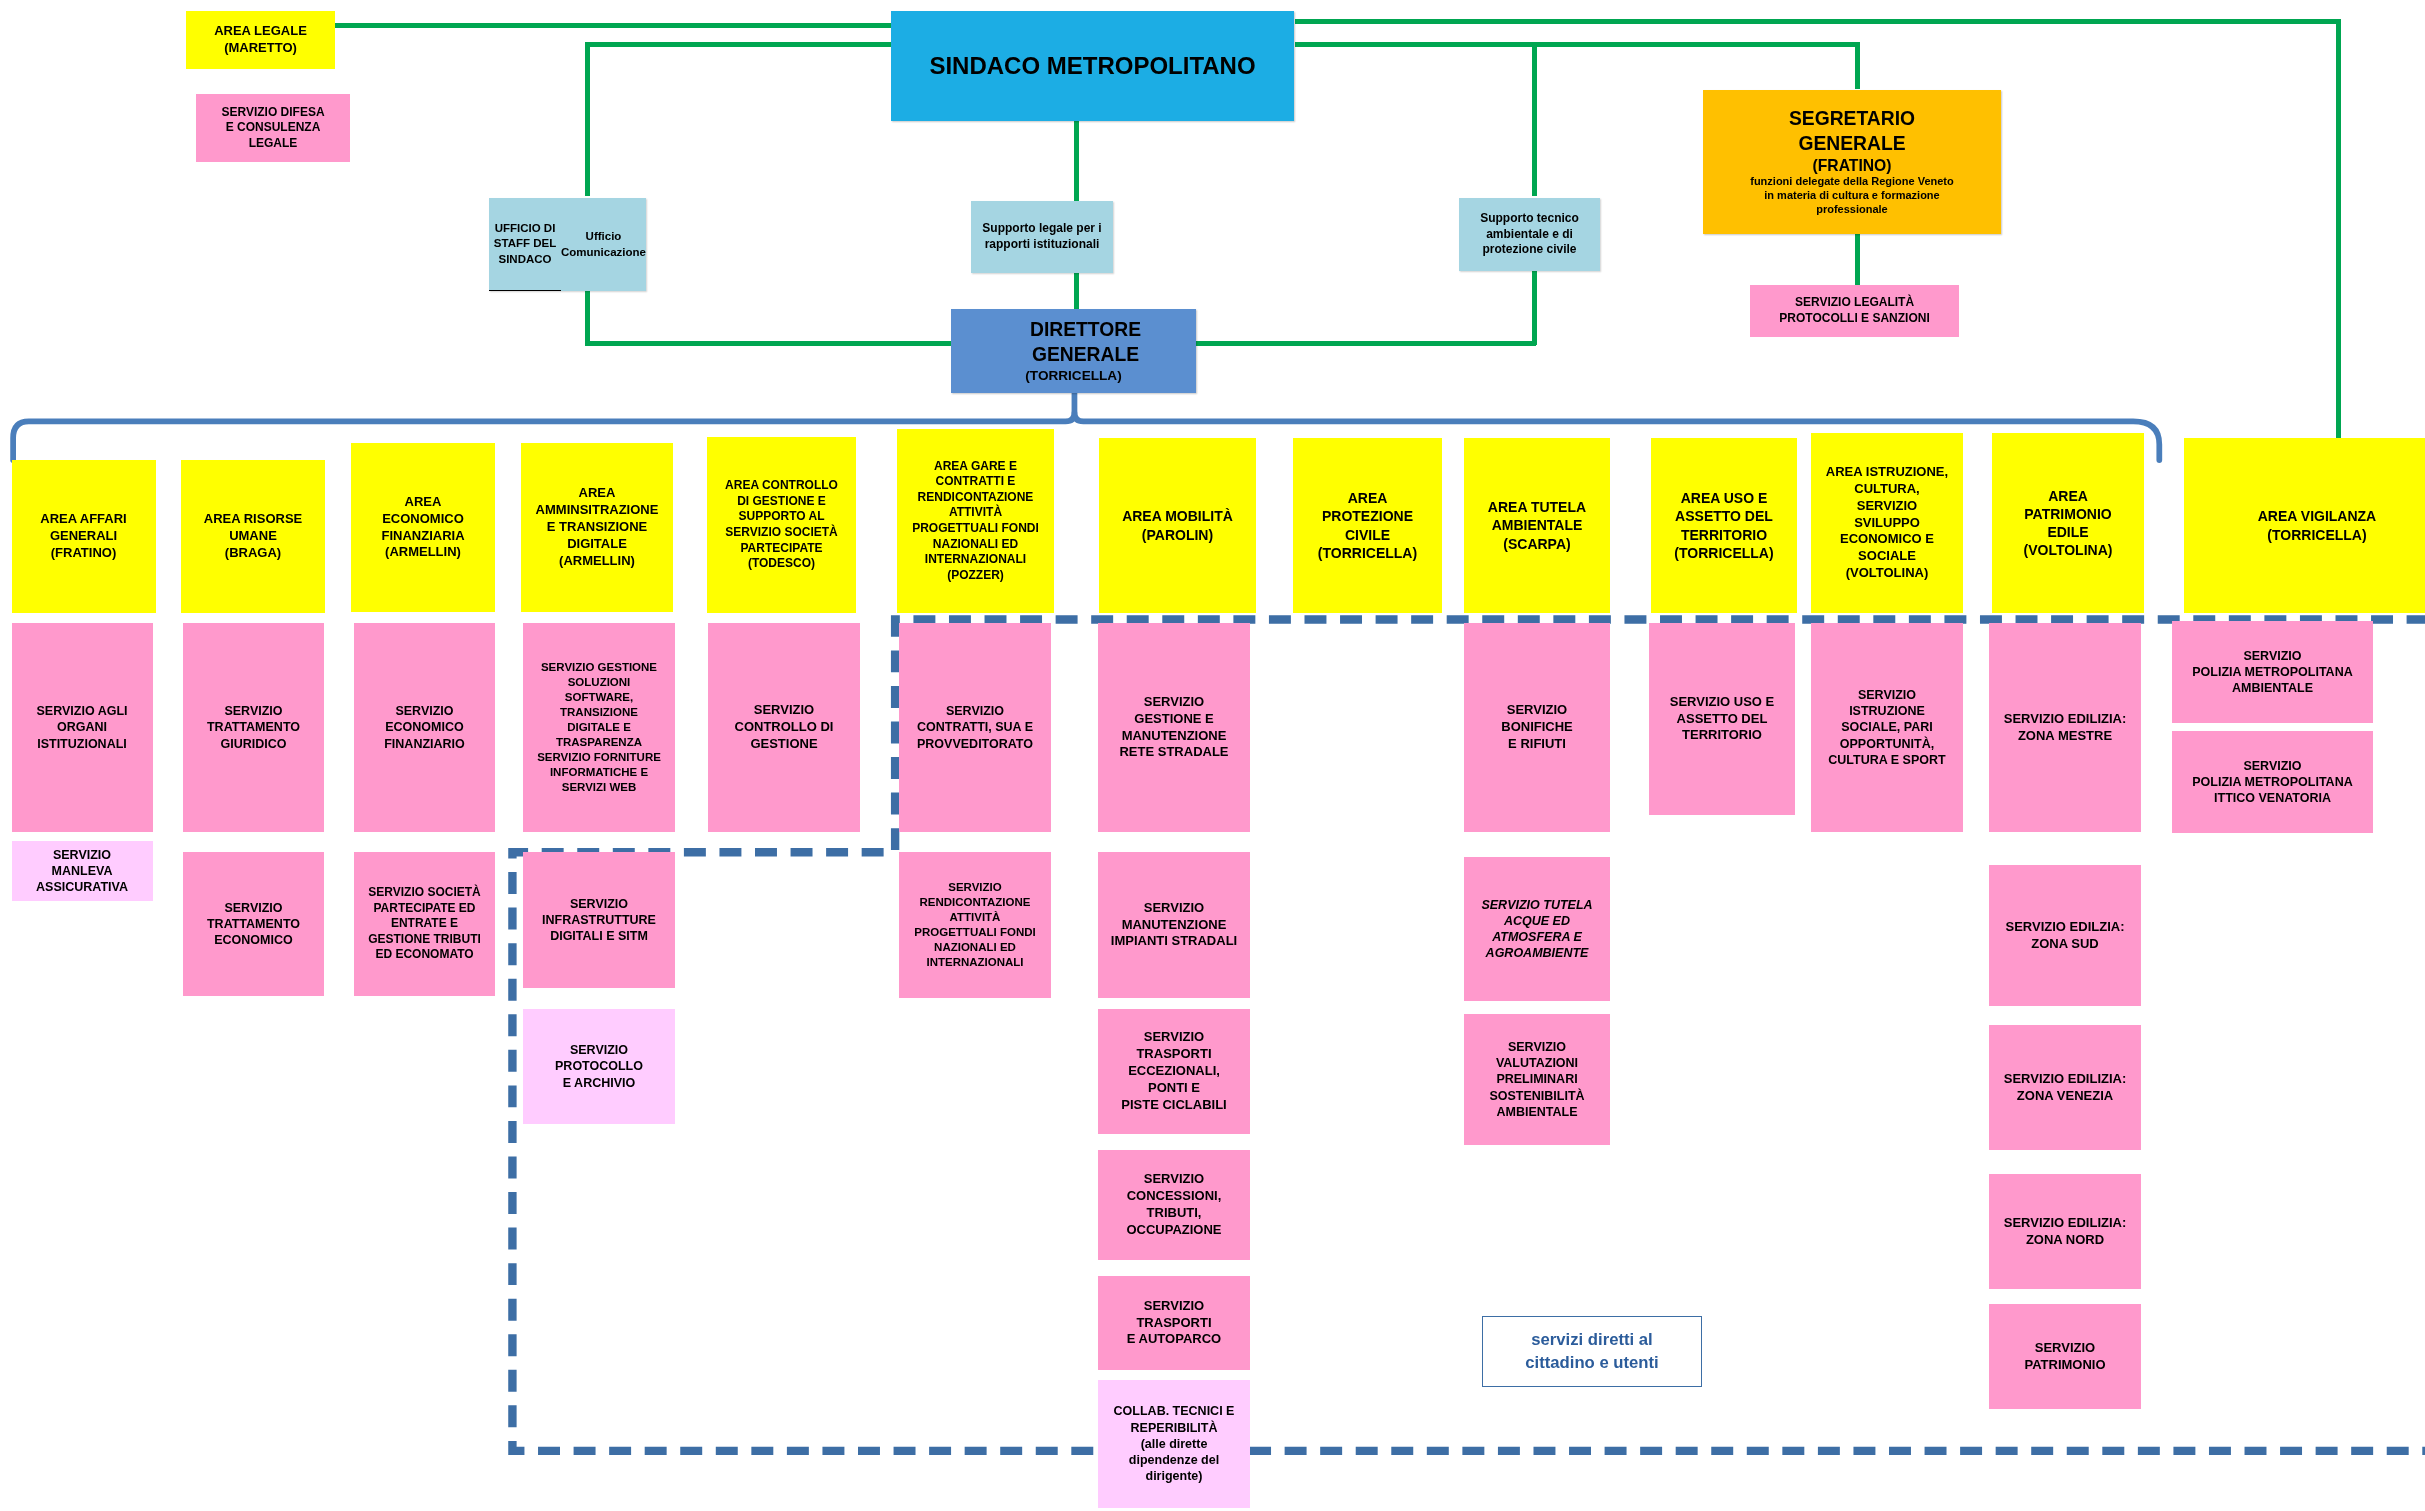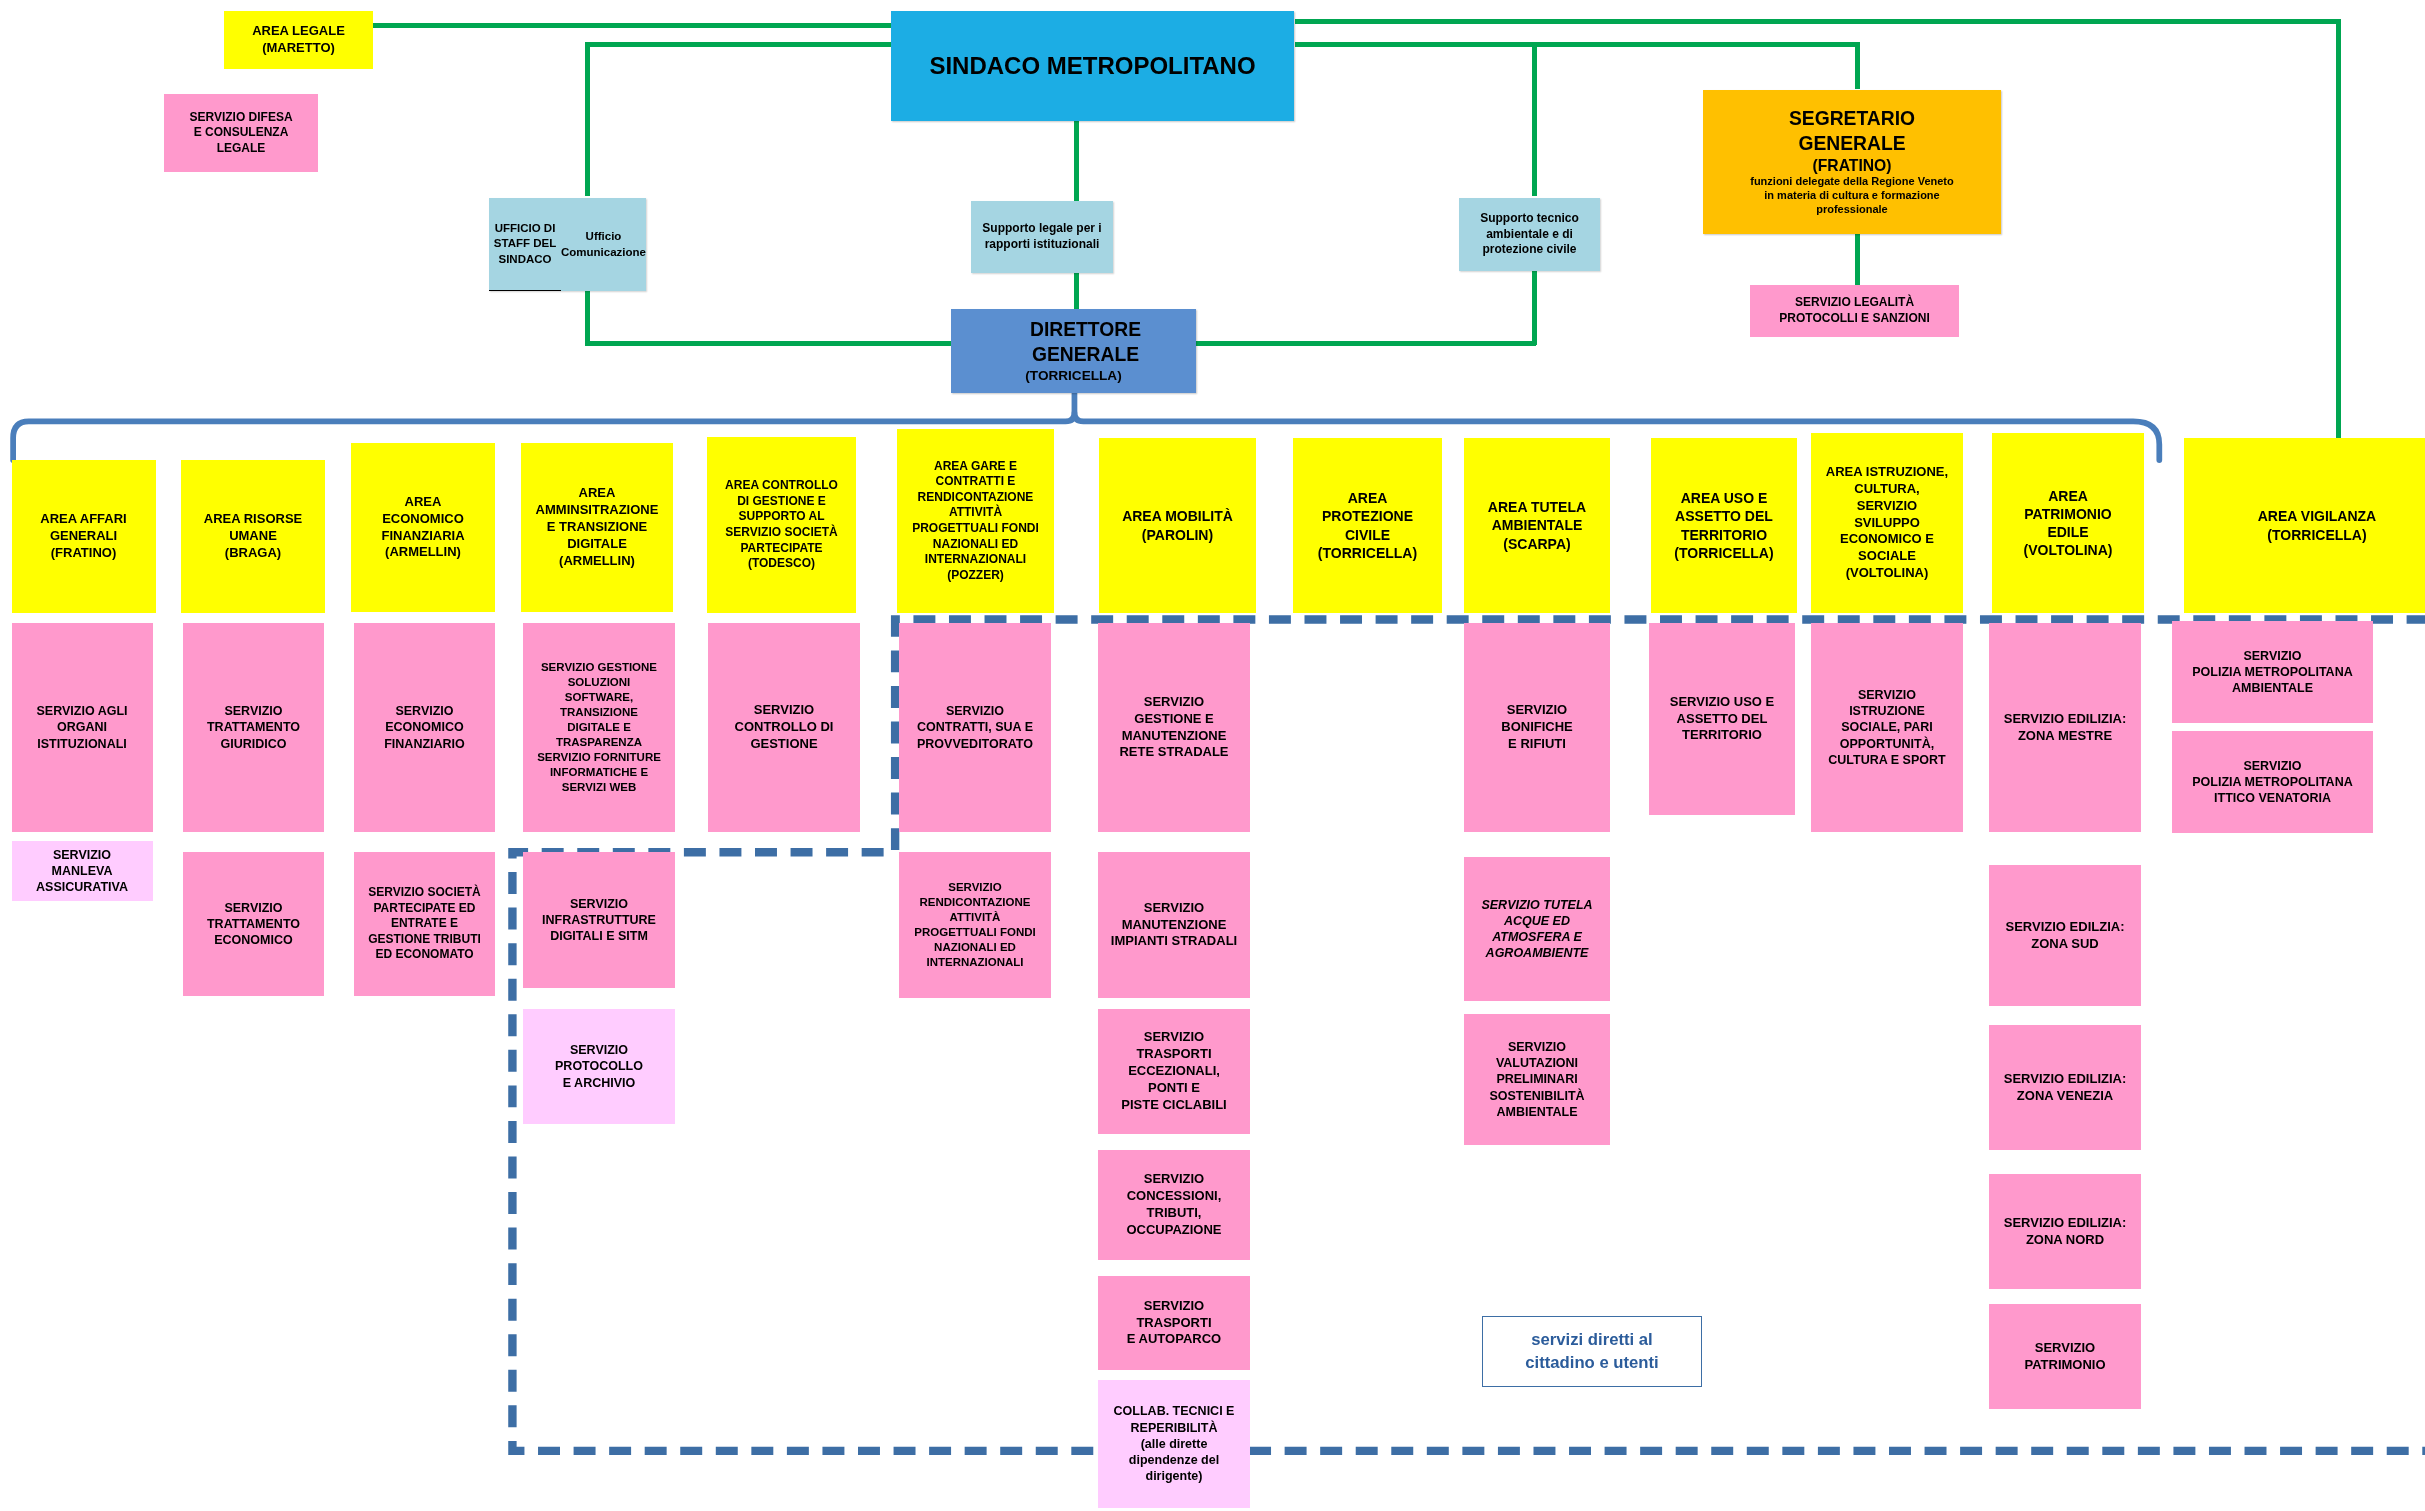--- a/index.html
+++ b/index.html
@@ -121,24 +121,24 @@
 
   <svg class="overlay" viewBox="0 0 4640 2892">
     <path d="M 2055 752 L 2055 790 Q 2055 806 2072 806 L 4080 806 Q 4130 806 4130 850 L 4130 880" fill="none" stroke="#4a7ebb" stroke-width="11" stroke-linecap="round"></path>
     <path d="M 2055 790 Q 2055 806 2038 806 L 55 806 Q 25 806 25 838 L 25 880" fill="none" stroke="#4a7ebb" stroke-width="11" stroke-linecap="round"></path>
   </svg>
 
   <svg class="overlay" viewBox="0 0 4640 2892">
     <path d="M 4645 1185 L 1712 1185 L 1712 1630 L 980 1630 L 980 2775 L 4645 2775" fill="none" stroke="#3d6ea5" stroke-width="16" stroke-dasharray="42 26" stroke-linecap="butt"></path>
   </svg>
 
-  <div class="box yellow" style="left:186px; top:10.5px; width:149px; height:58px; font-size:13px;margin-left:38px;">AREA LEGALE
+  <div class="box yellow" style="left:186px; top:10.5px; width:149px; height:58px; font-size:13px;">AREA LEGALE
 (MARETTO)</div>
 
-  <div class="box pink" style="left:164px; top:94px; width:154px; height:78px; font-size:12px;">SERVIZIO DIFESA
+  <div class="box pink" style="left:196px; top:94px; width:154px; height:68px; font-size:12px;">SERVIZIO DIFESA
 E CONSULENZA
 LEGALE</div>
 
   <div class="box cyan" style="left:891px; top:10.5px; width:403px; height:110px; font-size:24px;">SINDACO METROPOLITANO</div>
 
   <div class="box orange" style="left:1703px; top:90px; width:298px; height:144px; font-size:10.5px; flex-direction:column; line-height:1.25;">
     <span style="font-size:19.3px; font-weight:bold; white-space:pre-line; display:block;">SEGRETARIO
 GENERALE</span>
     <span style="font-size:15.7px; font-weight:bold; display:block;">(FRATINO)</span>
     <span style="font-size:11px; font-weight:bold; white-space:pre-line; display:block;">funzioni delegate della Regione Veneto

